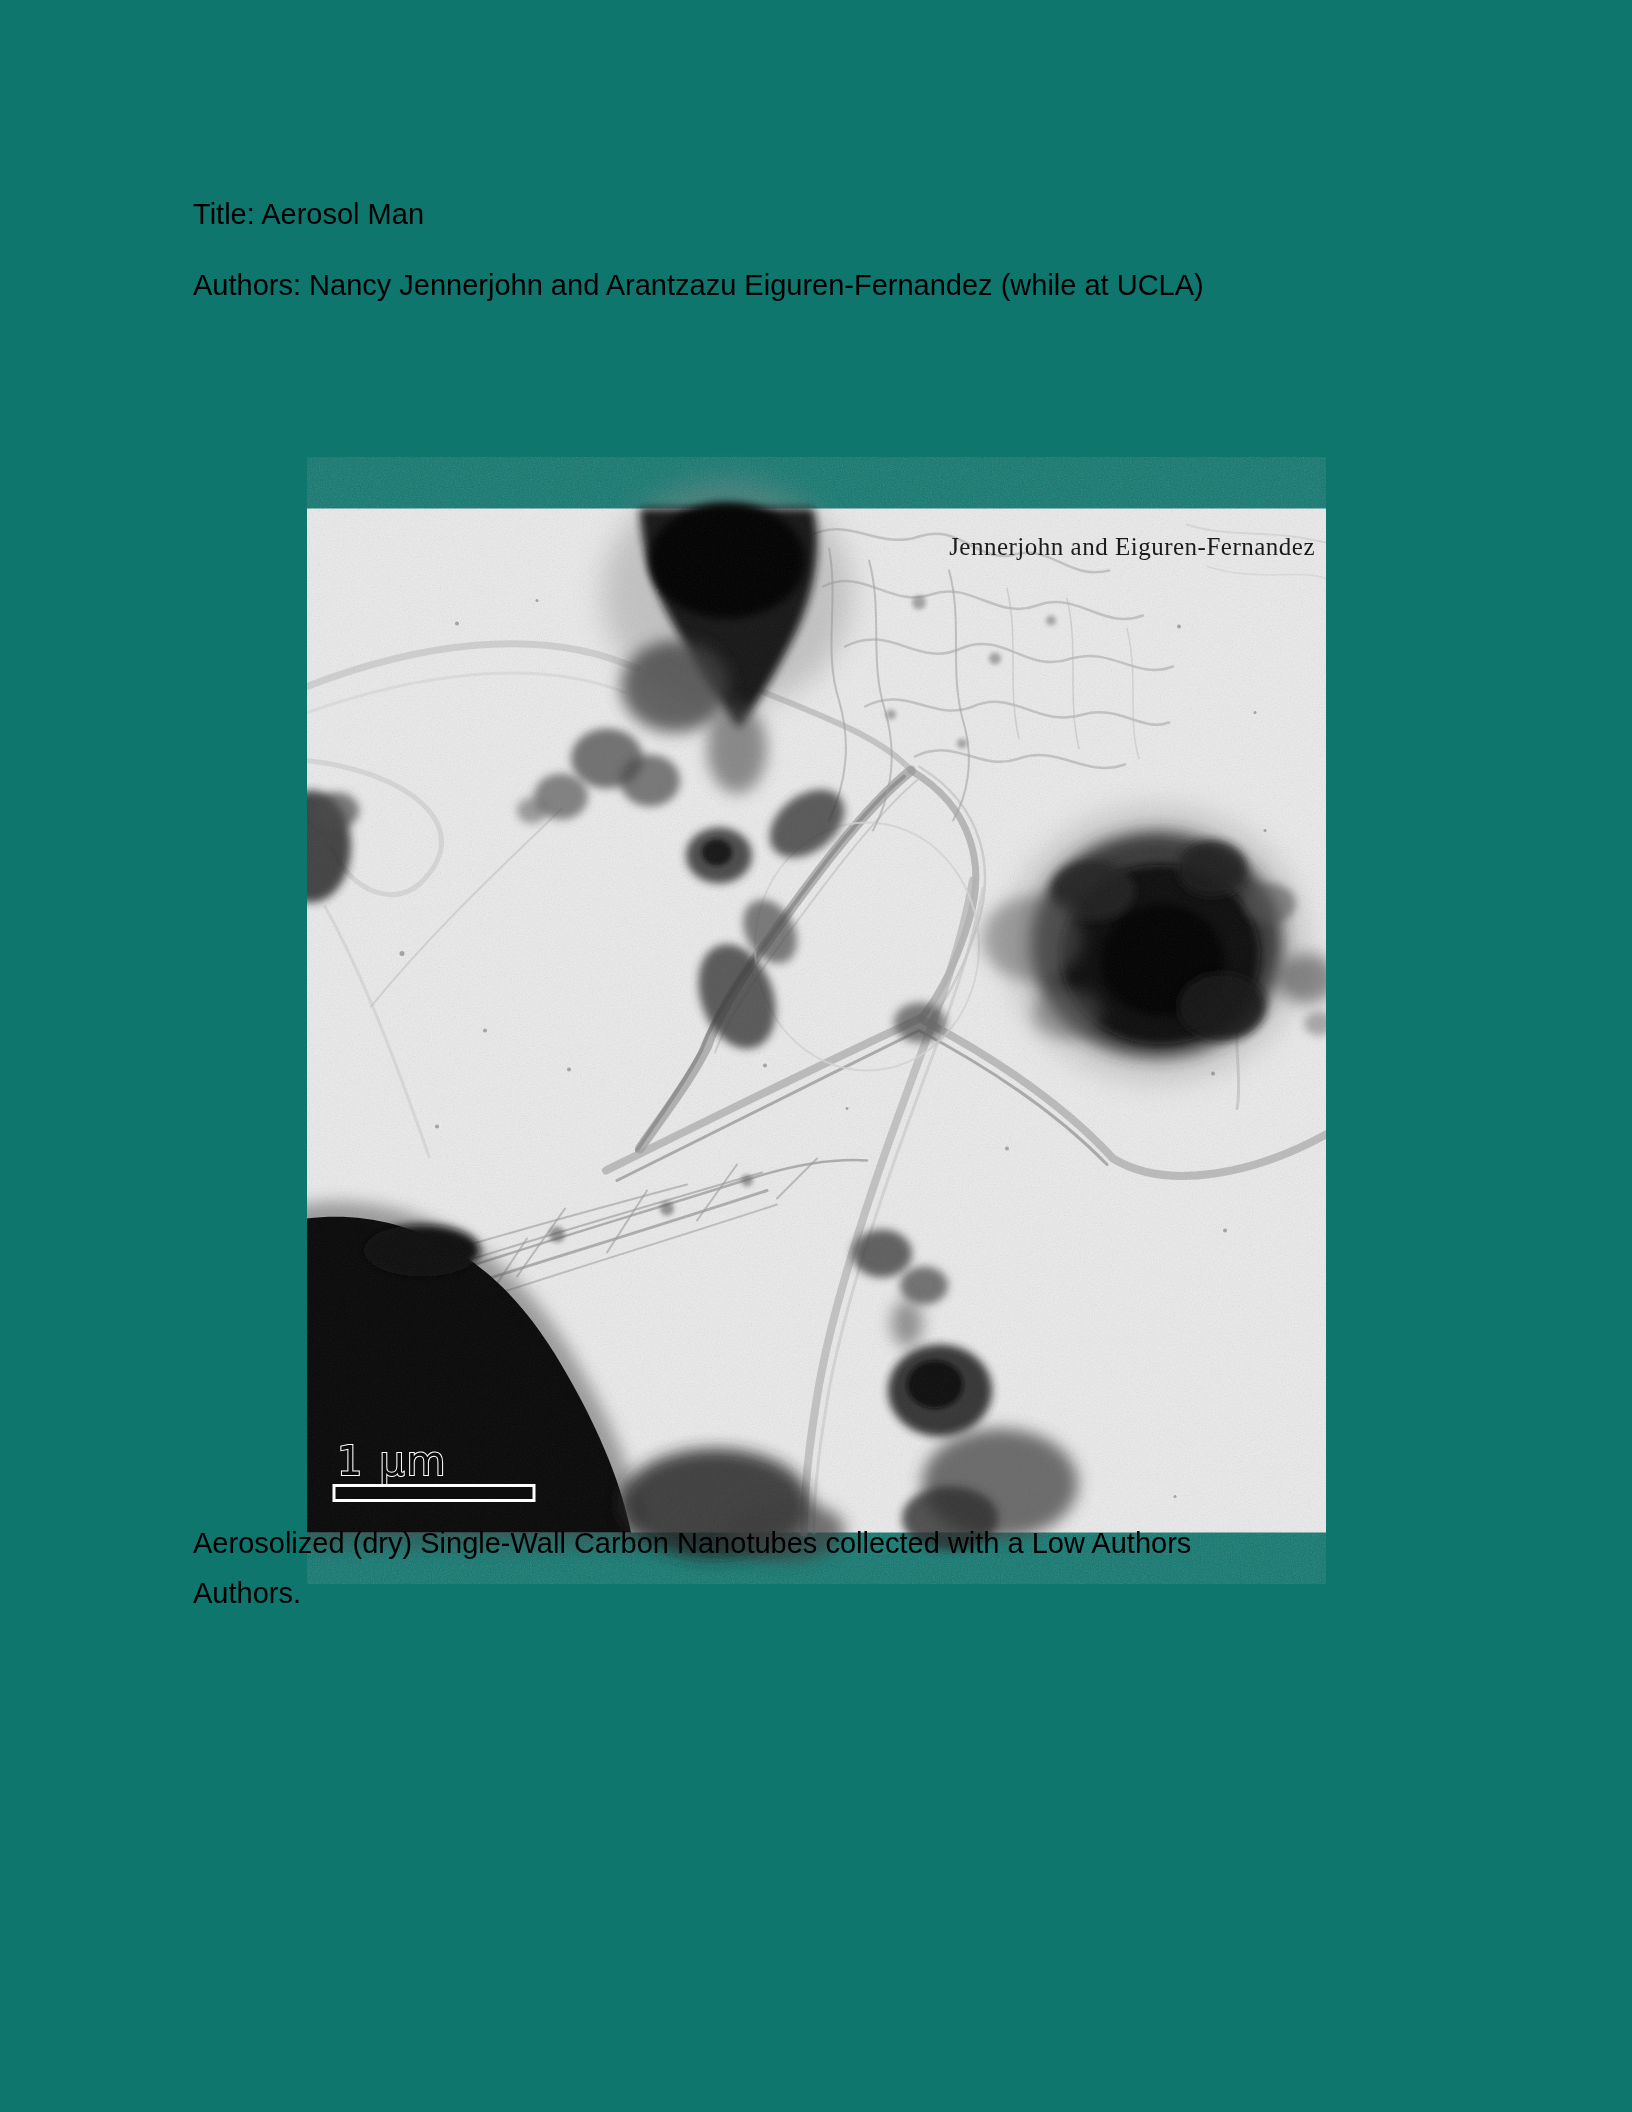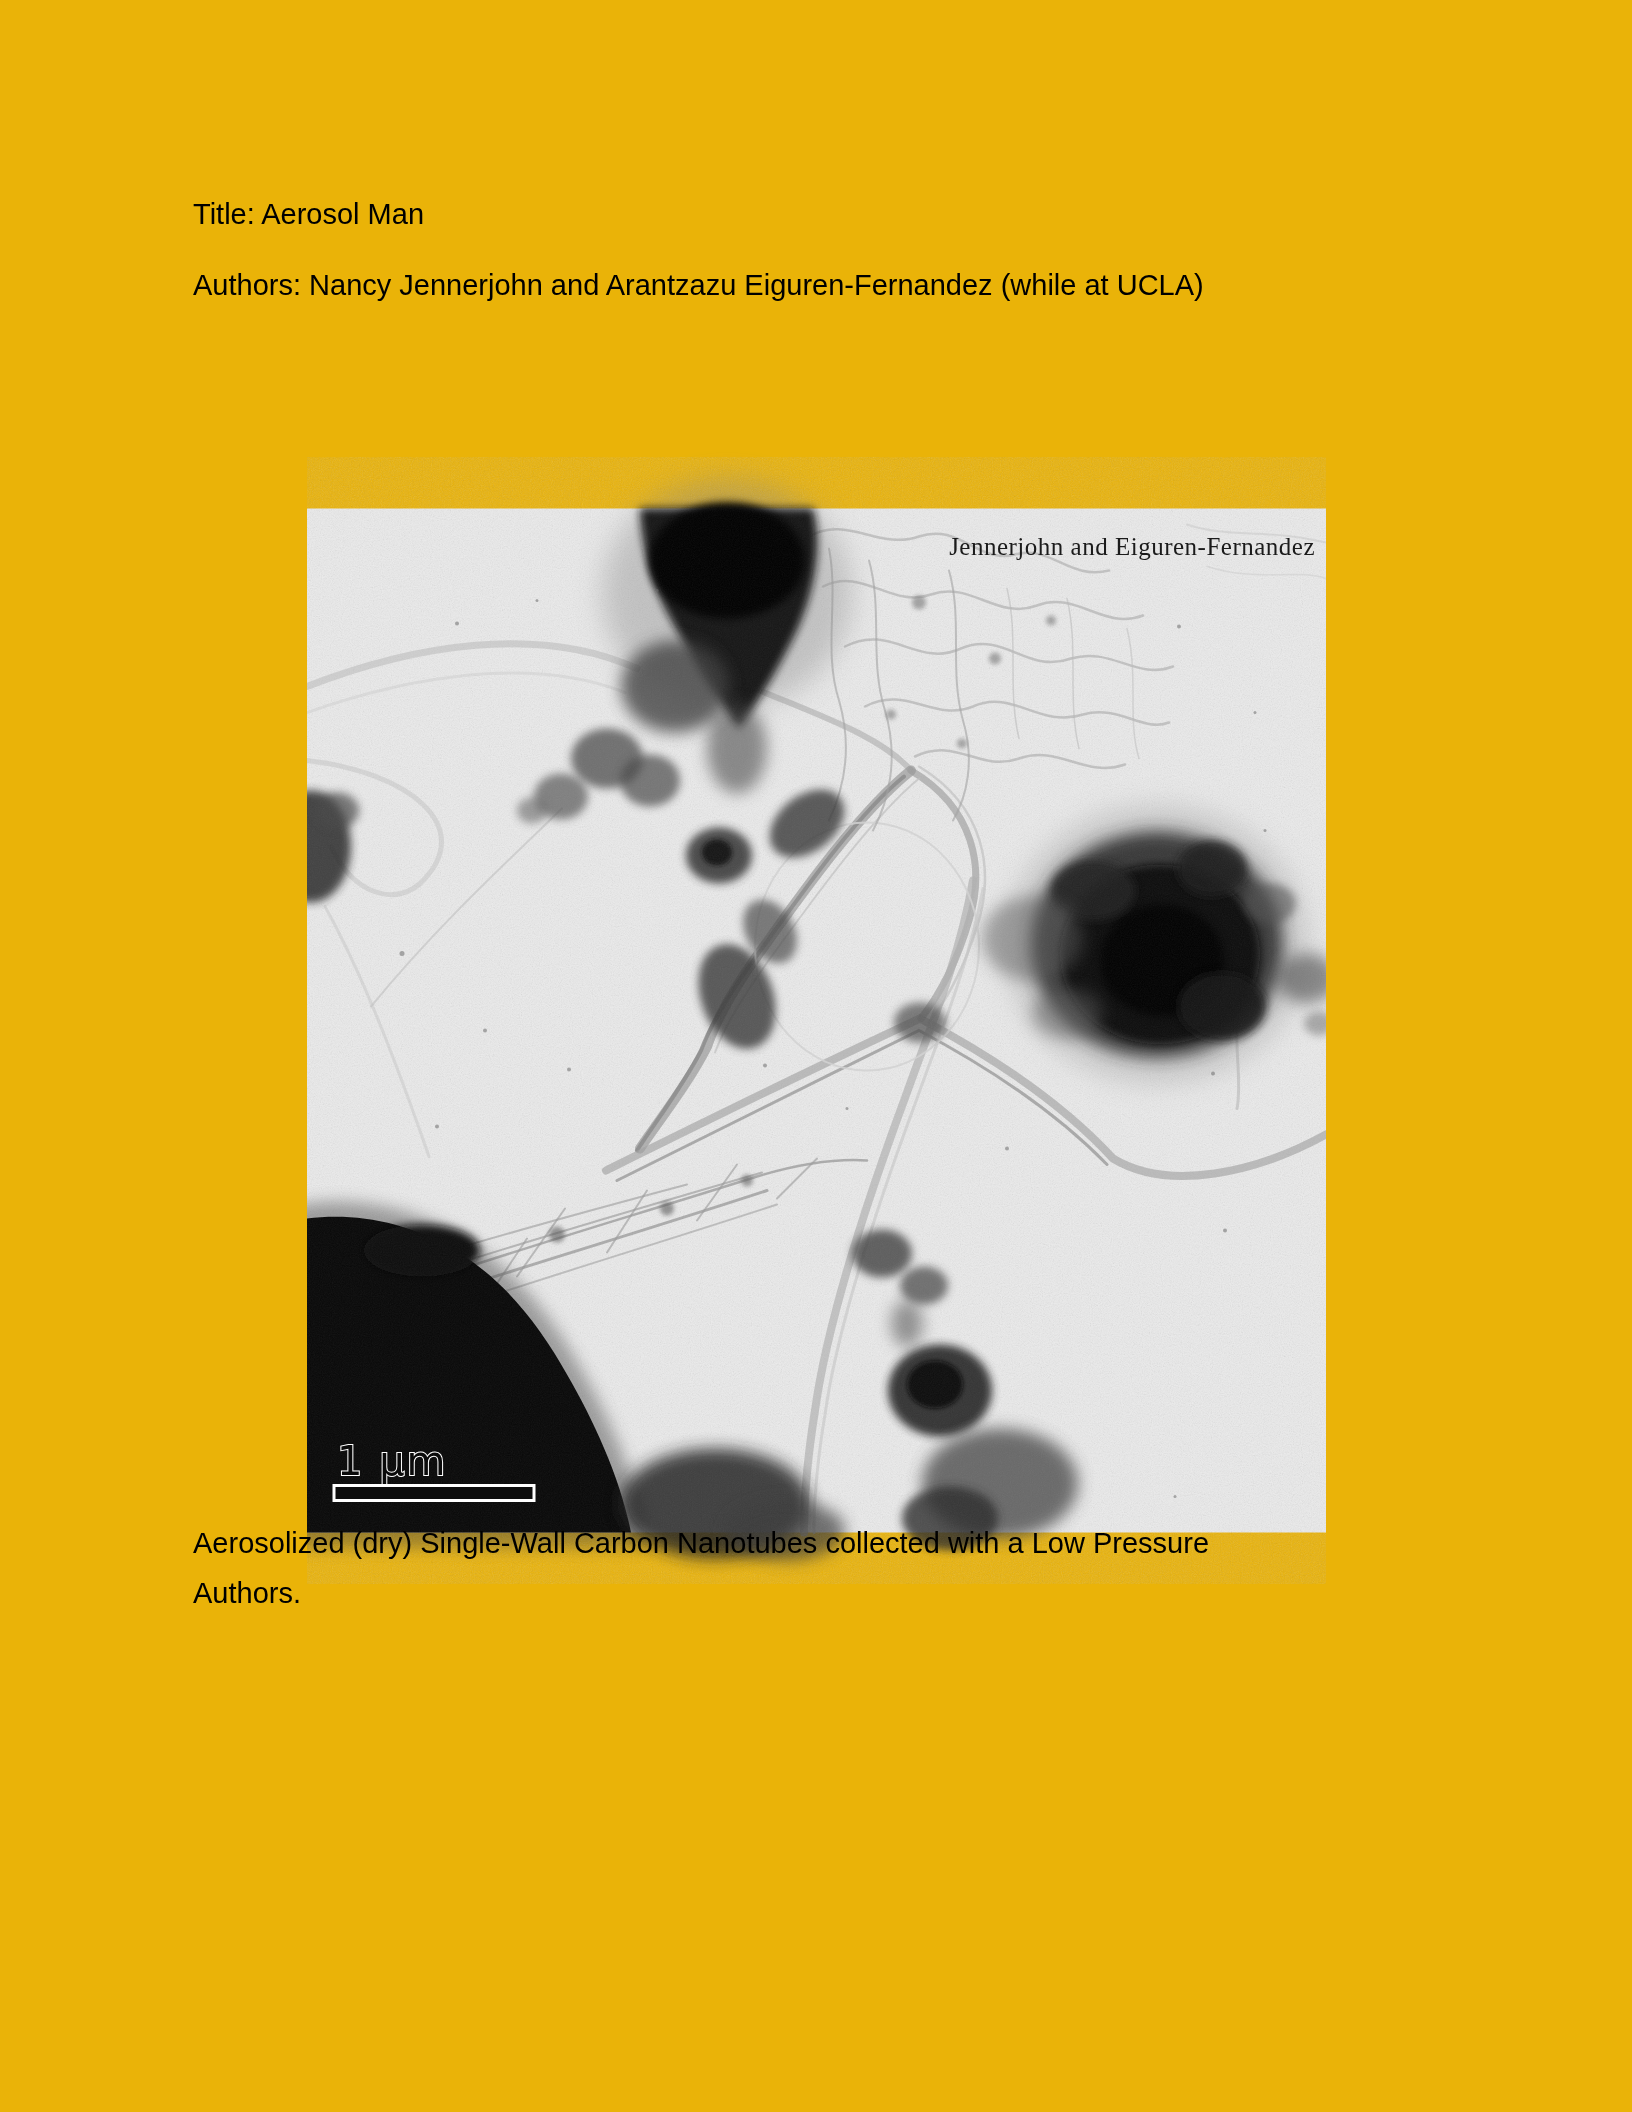--- a/index.html
+++ b/index.html
@@ -1,20 +1,20 @@
 <!DOCTYPE html>
 <html><head>
 <meta charset="utf-8">
 <style>
   html,body{margin:0;padding:0;background:#ffffff;}
   .page{
     position:relative;
     width:1632px;
     height:2112px;
-    background:#eab308;
+    background:#0f766e;
     overflow:hidden;
     font-family:"Liberation Sans", sans-serif;
     color:#000000;
   }
   .docline{
     position:absolute;
     left:193px;
     font-size:29px;
     line-height:1.15;
     color:#000000;
@@ -215,16 +215,16 @@
 
       <text class="watermark-text" x="1008" y="46" text-anchor="end" fill="#1b1b1b">Jennerjohn and Eiguren-Fernandez</text>
 
       <g>
         <text class="scalebar-text" x="30" y="966" fill="#0a0a0a" stroke="#ffffff" stroke-width="2">1 μm</text>
         <rect x="27" y="977" width="200" height="15" fill="#0d0d0d" stroke="#ffffff" stroke-width="3"></rect>
       </g>
     </svg>
   </div>
 
-  <div class="docline caption-line1">Aerosolized (dry) Single-Wall Carbon Nanotubes collected with a Low Pressure</div>
+  <div class="docline caption-line1">Aerosolized (dry) Single-Wall Carbon Nanotubes collected with a Low Authors</div>
   <div class="docline caption-line2">Authors.</div>
 
 </div>
 
 </body></html>

